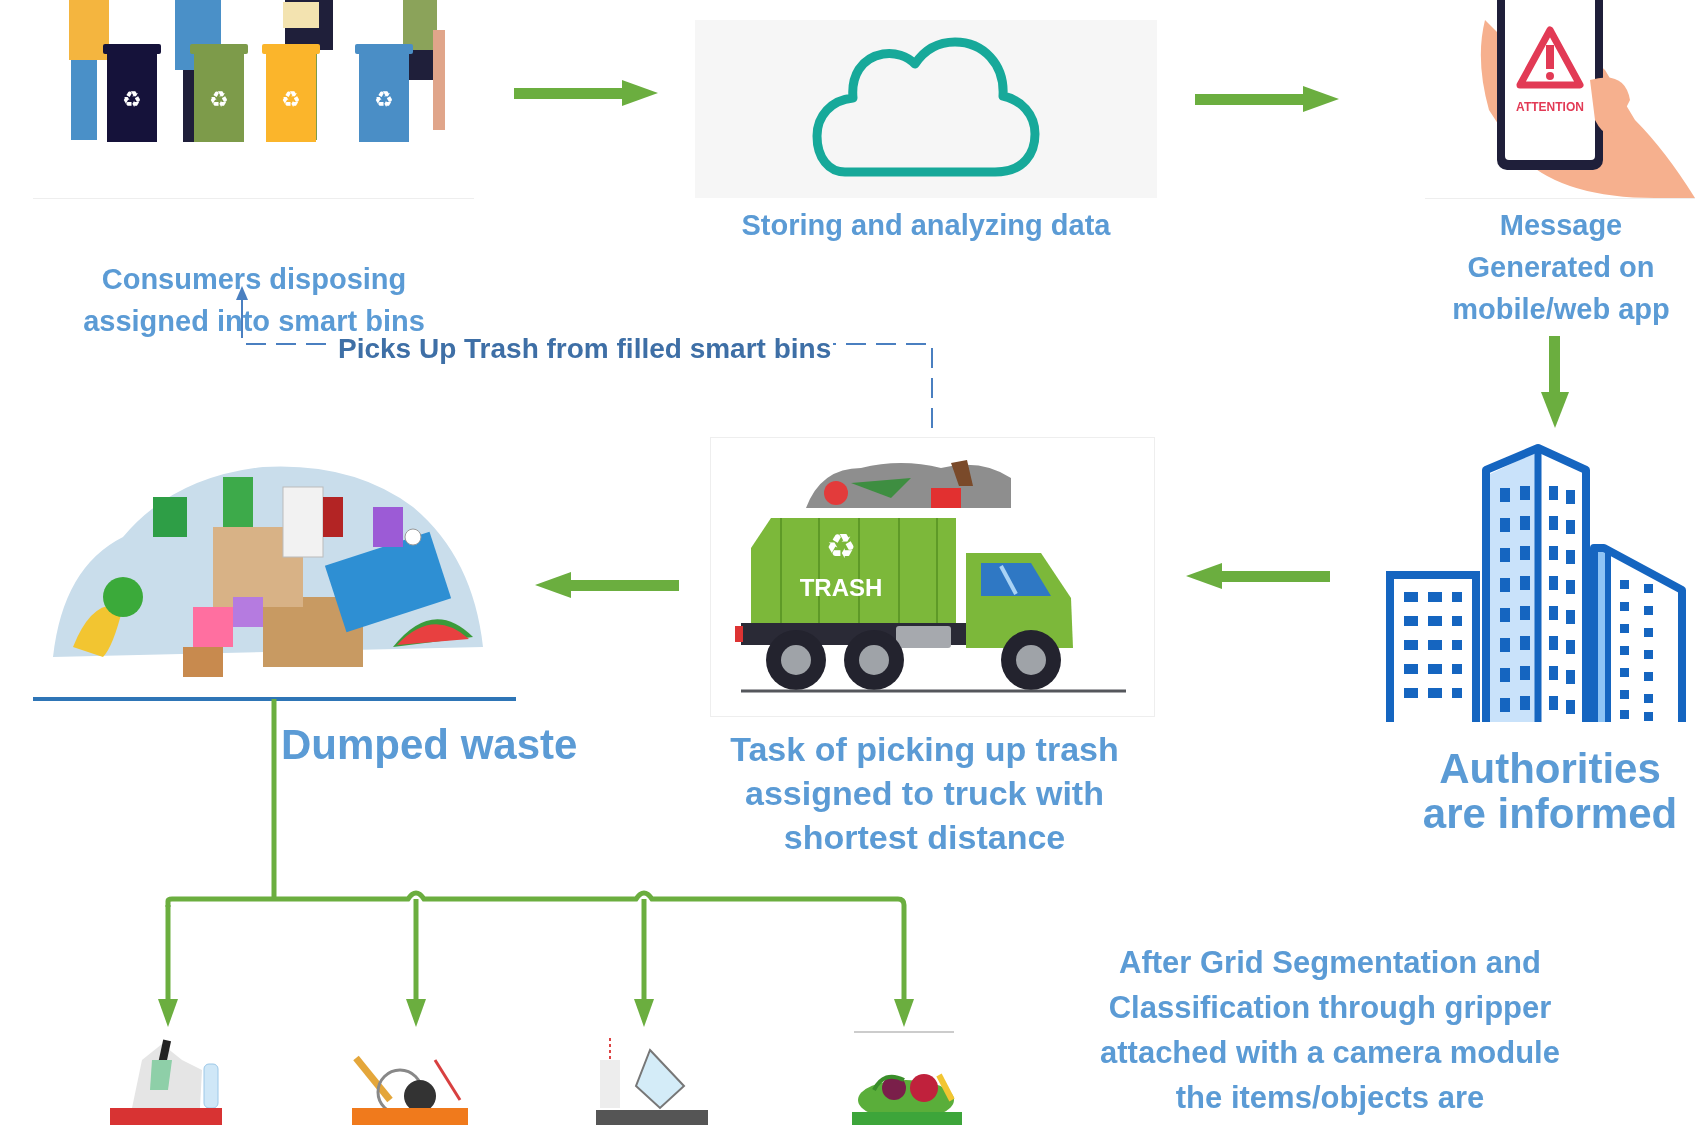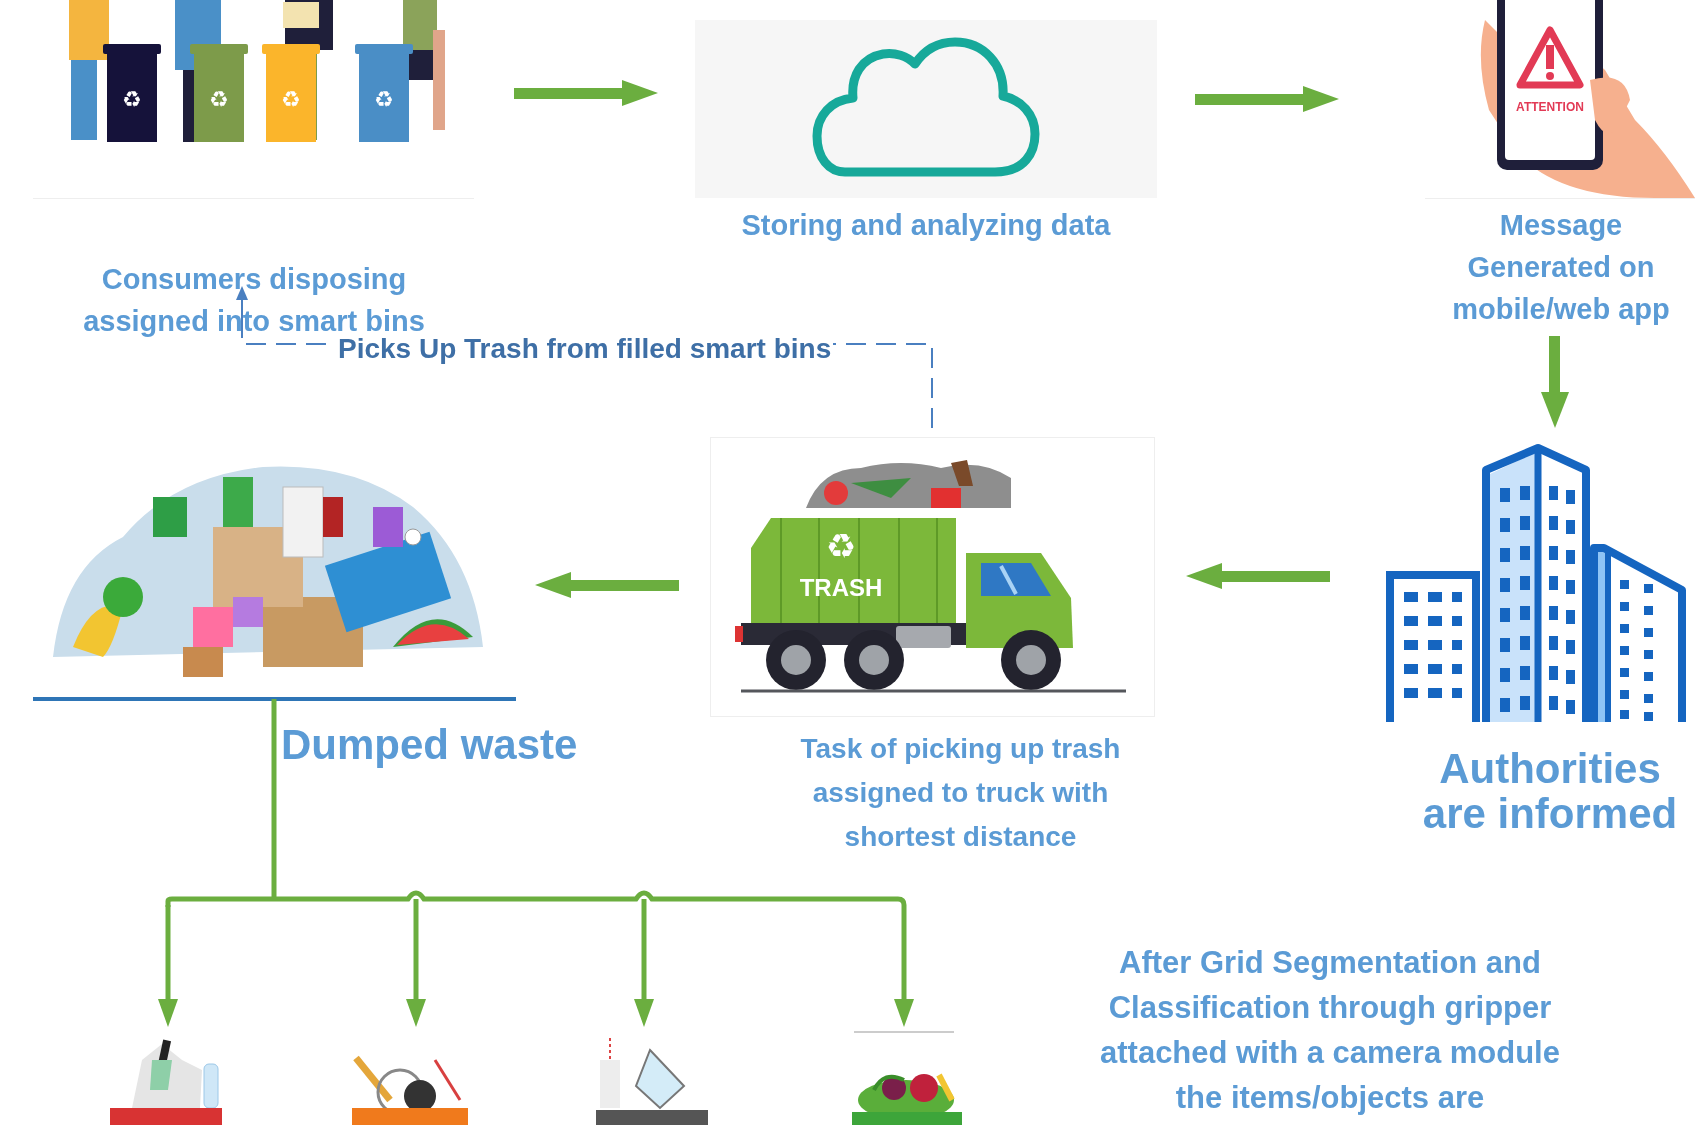--- a/index.html
+++ b/index.html
@@ -156,21 +156,21 @@
       <circle cx="85" cy="222" r="30" fill="#23232E"></circle>
         <circle cx="85" cy="222" r="15" fill="#9FA3A8"></circle>
       <circle cx="163" cy="222" r="30" fill="#23232E"></circle>
         <circle cx="163" cy="222" r="15" fill="#9FA3A8"></circle>
       <circle cx="320" cy="222" r="30" fill="#23232E"></circle>
         <circle cx="320" cy="222" r="15" fill="#9FA3A8"></circle>
     </g>
     <line x1="30" y1="253" x2="415" y2="253" stroke="#55575C" stroke-width="3"></line>
   </svg>
 </div>
-<div class="label" style="left:728px;top:727px;width:465px;font-size:28px;line-height:44px;">
+<div class="label" style="left:692px;top:727px;width:465px;font-size:34px;line-height:44px;">
   <div>Task of picking up trash</div>
   <div>assigned to truck with</div>
   <div>shortest distance</div>
 </div>
 
 <svg class="abs" style="left:1184px;top:561px;" width="148" height="30" viewBox="0 0 148 30">
   <rect x="34" y="10" width="112" height="11" fill="#6BAE3F"></rect>
   <polygon points="38,2 2,15 38,28" fill="#6BAE3F"></polygon>
 </svg>
 

